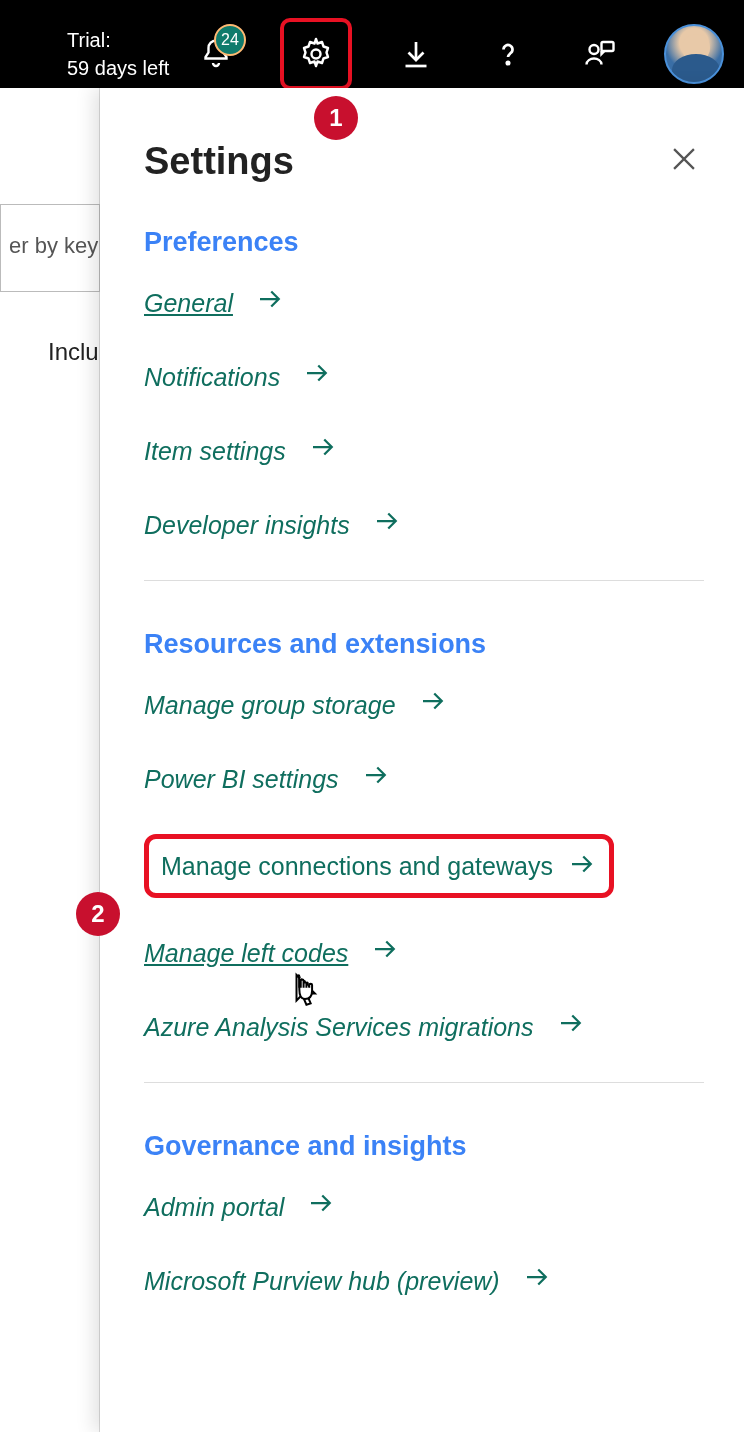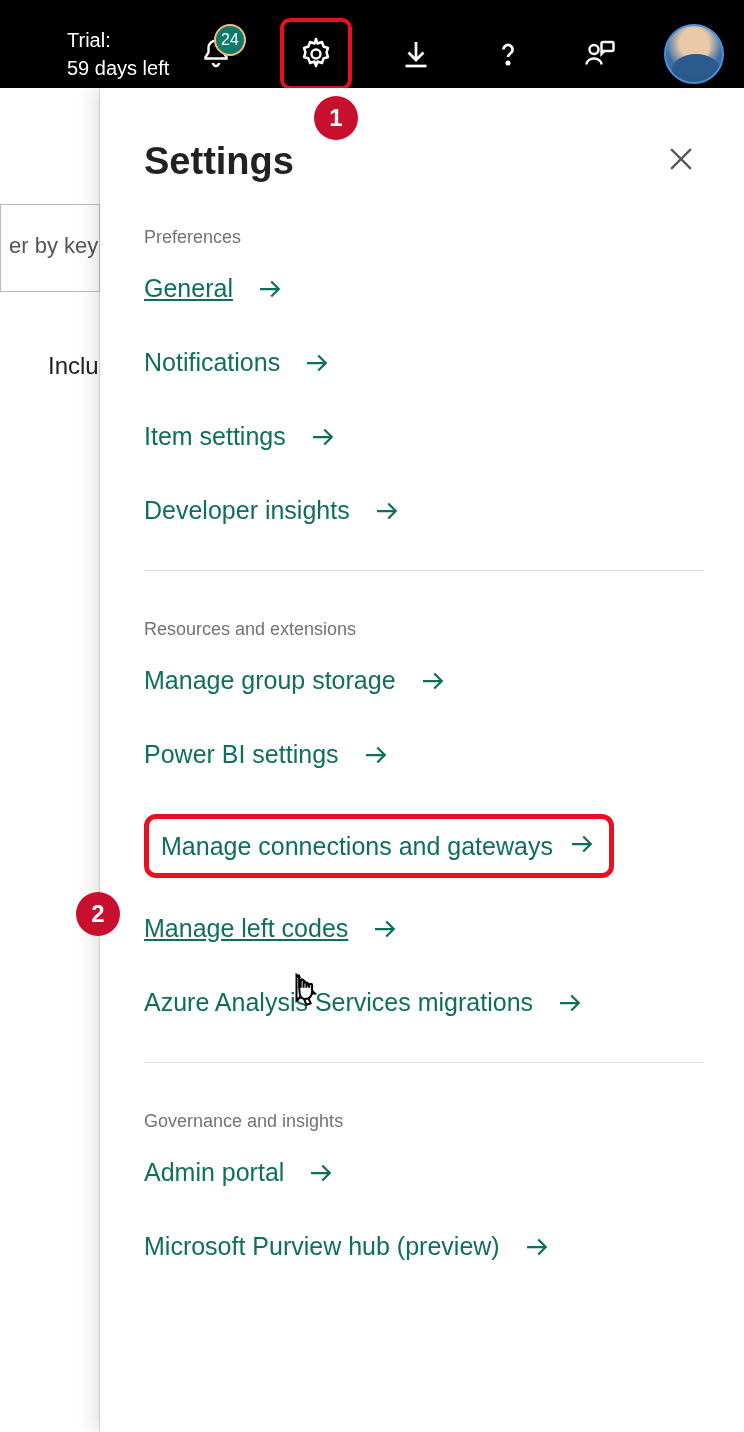--- a/index.html
+++ b/index.html
@@ -104,21 +104,21 @@
     background: #fff;
     padding: 28px 8px;
     font-size: 22px;
     color: #555;
     overflow: hidden;
     white-space: nowrap;
     text-align: center;
   }
   .incl-text {
     position: absolute;
-    top: 352px;
+    top: 338px;
     left: 48px;
     font-size: 24px;
     color: #222;
   }
   
   
   .settings-panel {
     position: absolute;
     top: 88px;
     left: 100px;
@@ -127,46 +127,48 @@
     background: #fff;
     padding: 52px 40px 0 44px;
     box-shadow: -6px 0 18px rgba(0,0,0,0.12);
     overflow: hidden;
   }
   .panel-header {
     display: flex;
     justify-content: space-between;
     align-items: center;
     margin-bottom: 44px;
+    text-align: center;
   }
   .panel-title {
     font-size: 38px;
     font-weight: 700;
     color: #222;
   }
   .close-btn {
     cursor: pointer;
     width: 40px;
     height: 40px;
   }
   .close-btn svg { width: 34px; height: 34px; stroke: #555; }
   
   .section-title {
-    font-size: 18px;
-    font-weight: 400;
-    color: #737373;
+    font-size: 27px;
+    font-weight: 700;
+    color: #3b82f6;
     margin-bottom: 26px;
   }
   .link-row {
     display: flex;
-    align-items: flex-start;
+    align-items: flex-end;
     gap: 22px;
     margin-bottom: 40px;
     cursor: pointer;
     position: relative;
+    font-style: italic;
   }
   .link-text {
     font-size: 25px;
     color: #0f6e5e;
   }
   .link-text.underlined { text-decoration: underline; }
   .arrow-icon svg { width: 30px; height: 30px; stroke: #0f6e5e; }
   
   .divider {
     border: none;

